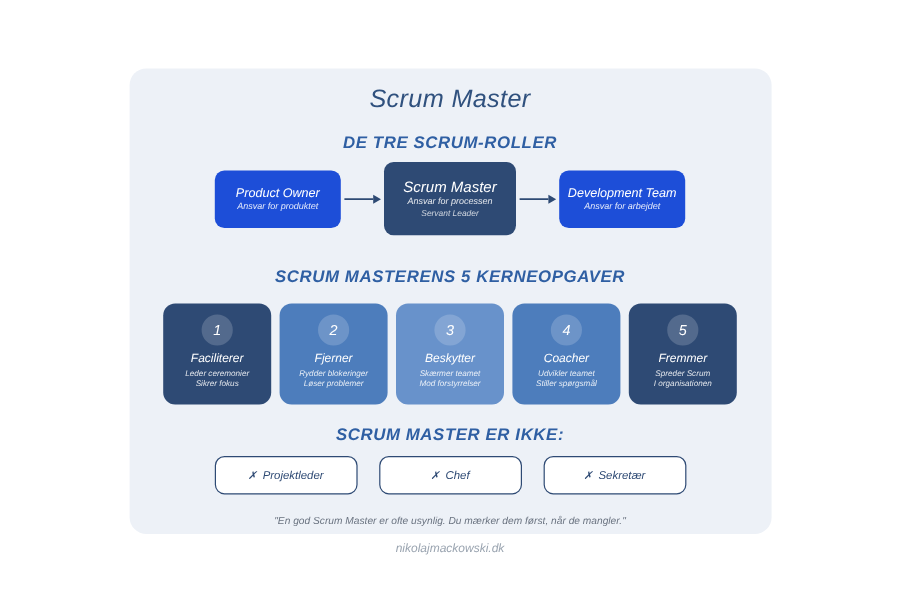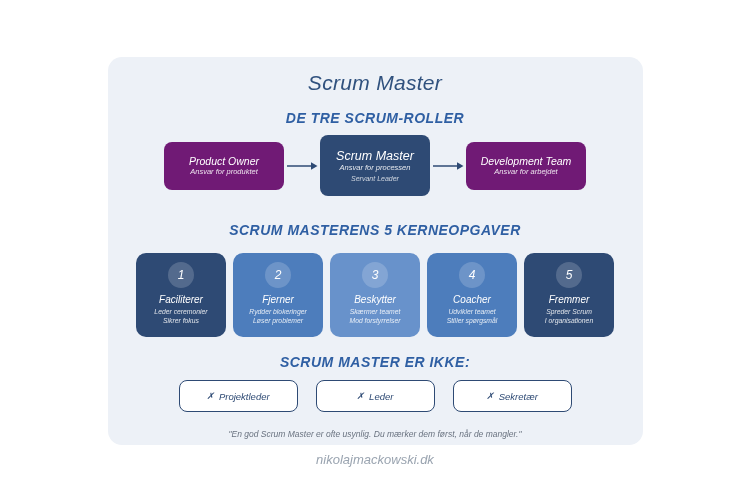--- a/index.html
+++ b/index.html
@@ -32,22 +32,22 @@
   .hdr-roles { margin-top: 15px; }
   .hdr-tasks { margin-top: 26px; text-align: right; }
   .hdr-not   { margin-top: 17px; text-align: right; }
 
   
   .roles-row {
     margin-top: 9px;
     display: flex; align-items: center; justify-content: center;
   }
   .role-box {
-    width: 120px; height: 48px;
-    background: #701a75; border-radius: 8px;
+    width: 105px; height: 48px;
+    background: #1d4ed8; border-radius: 8px;
     color: #ffffff;
     display: flex; flex-direction: column; align-items: center; justify-content: center;
   }
   .role-box.primary {
     width: 110px; height: 61px;
     background: #2e4a74;
   }
   .role-title { font-size: 10.5px; font-weight: 500; }
   .role-box.primary .role-title { font-size: 12.5px; }
   .role-sub { margin-top: 0; font-size: 7.5px; color: rgba(255,255,255,0.88); }
@@ -89,21 +89,21 @@
     color: #2e4a74; font-size: 9.5px;
   }
   .not-x { margin-right: 5px; font-size: 9px; }
 
   .quote {
     margin-top: 17px;
     font-size: 8.5px; color: #6a7380;
   }
   .credit {
     margin-top: 13px;
-    font-size: 13px; color: #9aa4b0;
+    font-size: 10px; color: #9aa4b0;
   }
 </style>
 </head>
 <body>
 
 <div class="poster">
 
   <div class="title">Scrum Master</div>
 
   <div class="section-header hdr-roles">DE TRE SCRUM-ROLLER</div>
@@ -173,21 +173,21 @@
 
   <div class="section-header hdr-not">SCRUM MASTER ER IKKE:</div>
 
   <div class="not-row">
     <div class="not-box">
       <span class="not-x">✗</span>
       <span>Projektleder</span>
     </div>
     <div class="not-box">
       <span class="not-x">✗</span>
-      <span>Leder</span>
+      <span>Chef</span>
     </div>
     <div class="not-box">
       <span class="not-x">✗</span>
       <span>Sekretær</span>
     </div>
   </div>
 
   <div class="quote">"En god Scrum Master er ofte usynlig. Du mærker dem først, når de mangler."</div>
   <div class="credit">nikolajmackowski.dk</div>
 

